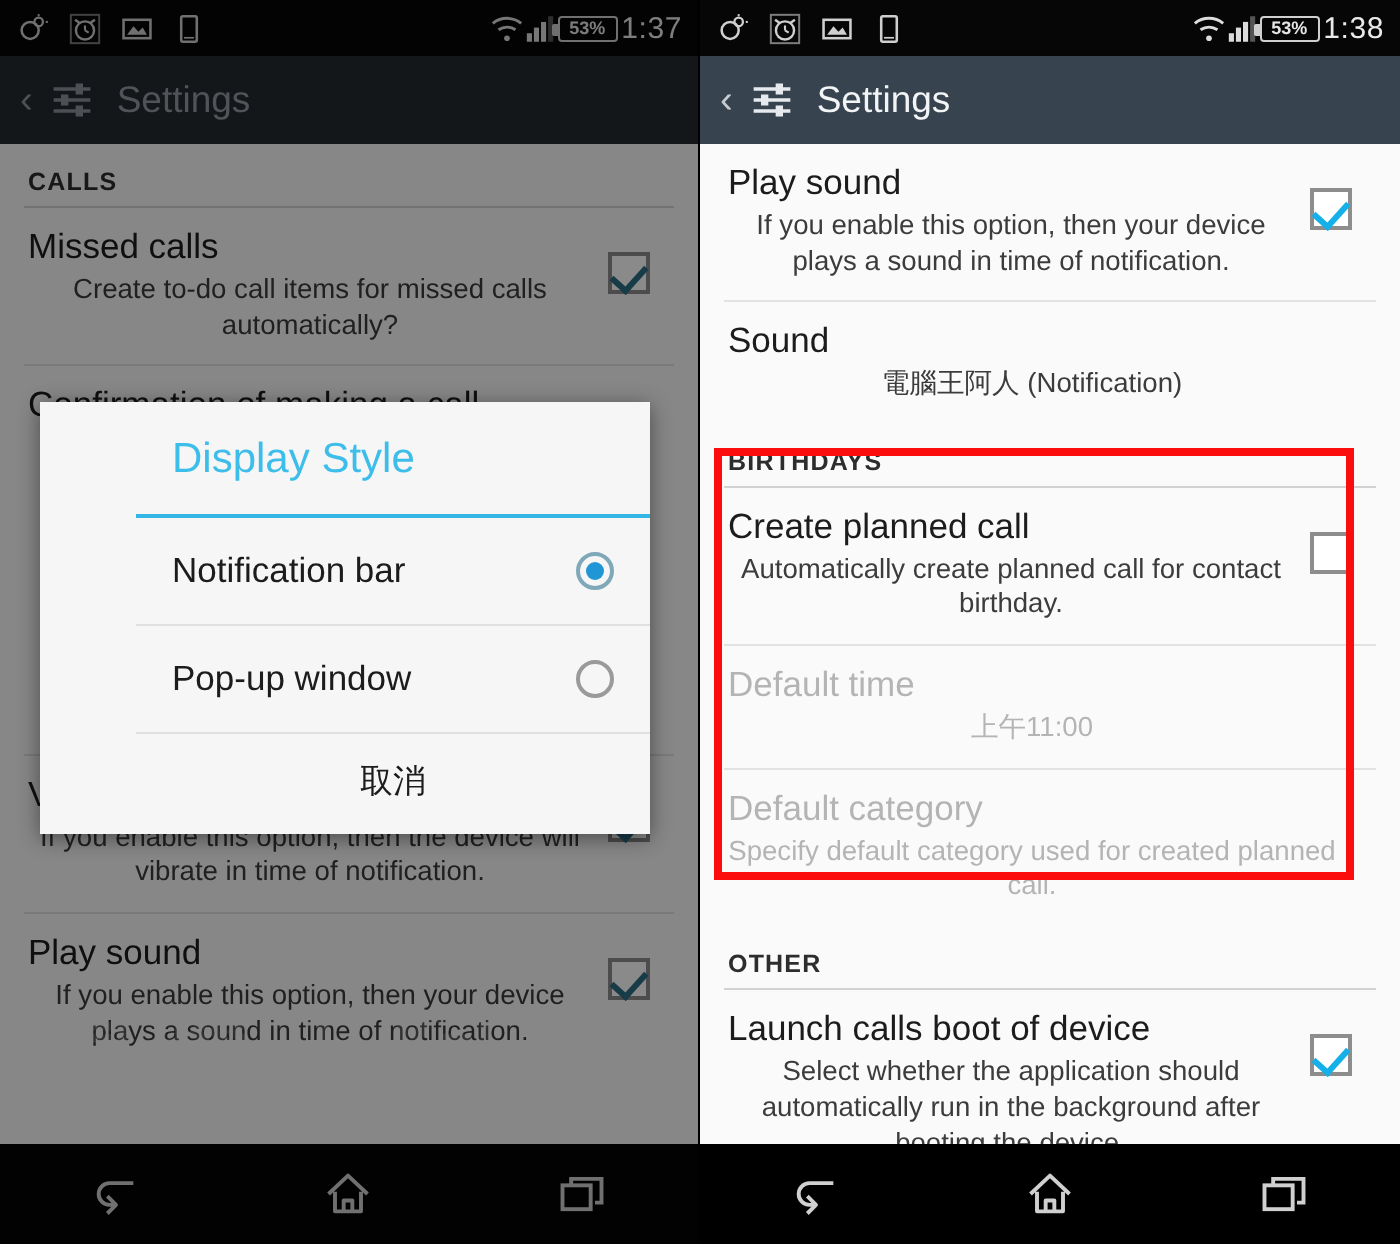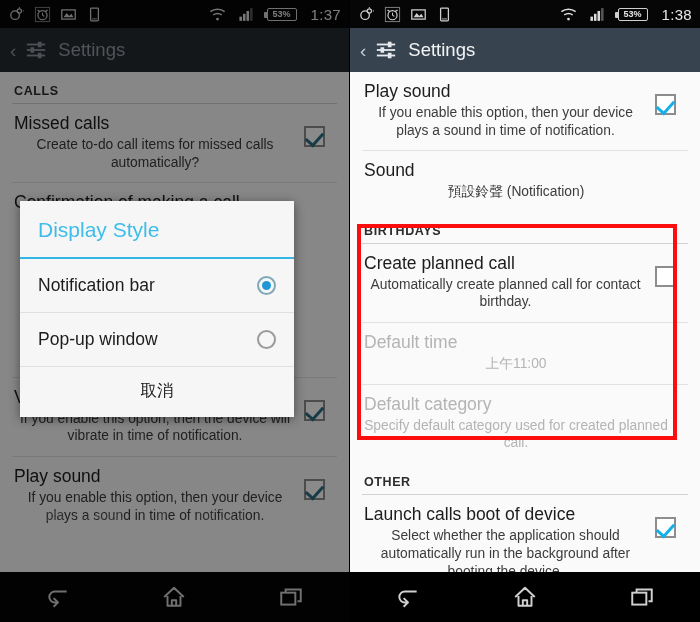--- a/index.html
+++ b/index.html
@@ -12,21 +12,21 @@
   .screens { display: flex; width: 700px; height: 622px; }
   .phone { width: 350px; height: 622px; position: relative; background: #000; overflow: hidden; }
   .phone.left { border-right: 1px solid #000; }
 
   
   .statusbar {
     height: 28px; background: #060606; display: flex; align-items: center;
     padding: 0 8px; position: relative; z-index: 5;
   }
   .sb-left { display: flex; align-items: center; gap: 9px; }
-  .sb-right { margin-left: auto; display: flex; align-items: center; gap: 12px; }
+  .sb-right { margin-left: auto; display: flex; align-items: center; gap: 0; }
   .sb-icon { width: 17px; height: 17px; display: block; }
   .sb-time { color: #e9e9e9; font-size: 15px; letter-spacing: .3px; padding-left:2px; }
   .battery {
     border: 1.6px solid #cfcfcf; border-radius: 2px; height: 13px; min-width: 30px;
     display: flex; align-items: center; justify-content: center; position: relative;
   }
   .battery::before {
     content: ""; position: absolute; left: -4px; top: 3px; width: 3px; height: 6px;
     background: #cfcfcf; border-radius: 1px 0 0 1px;
   }
@@ -70,22 +70,22 @@
   .cb.checked::after {
     content: ""; position: absolute; left: 3px; top: 1px;
     width: 8px; height: 14px; border: solid #15b0e8; border-width: 0 3.4px 3.4px 0;
     transform: rotate(42deg);
   }
   .left .cb.checked::after { border-color: #2d6e86; }
 
   
   .scrim { position: absolute; inset: 0; background: rgba(0,0,0,0.46); z-index: 10; }
   .dialog {
-    position: absolute; left: 20px; top: 201px; width: 274px; z-index: 11;
-    background: #f6f6f6; box-shadow: 0 2px 10px rgba(0,0,0,.45);
+    position: absolute; left: 20px; top: 201px; width: 305px; z-index: 11;
+    background: #f6f6f6; box-shadow: 0 2px 10px rgba(0,0,0,.45); padding-left: 48px;
   }
   .dlg-title { font-size: 21px; color: #3dbdea; padding: 17px 18px 15px 18px; }
   .dlg-accent { height: 2.4px; background: #33b5e5; }
   .dlg-item { display: flex; align-items: center; padding: 16px 18px; }
   .dlg-item .lbl { flex: 1; font-size: 17.5px; color: #1c1c1c; }
   .radio { width: 19px; height: 19px; border: 2px solid #9a9a9a; border-radius: 50%; position: relative; flex: none; }
   .radio.sel { border-color: #7fa8b8; }
   .radio.sel::after {
     content: ""; position: absolute; left: 3px; top: 3px; width: 9px; height: 9px;
     border-radius: 50%; background: #2196d6;
@@ -331,21 +331,21 @@
           <div class="title">Play sound</div>
           <div class="subtitle">If you enable this option, then your device plays a sound in time of notification.</div>
         </div>
         <div class="cb checked"></div>
       </div>
       <div class="row-rule"></div>
 
       <div class="row">
         <div class="texts">
           <div class="title">Sound</div>
-          <div class="subtitle">預設鈴聲 (Notification)</div>
+          <div class="subtitle">電腦王阿人 (Notification)</div>
         </div>
       </div>
 
       <div class="section-hdr">BIRTHDAYS</div>
       <div class="section-rule"></div>
 
       <div class="row">
         <div class="texts">
           <div class="title">Create planned call</div>
           <div class="subtitle">Automatically create planned call for contact birthday.</div>

